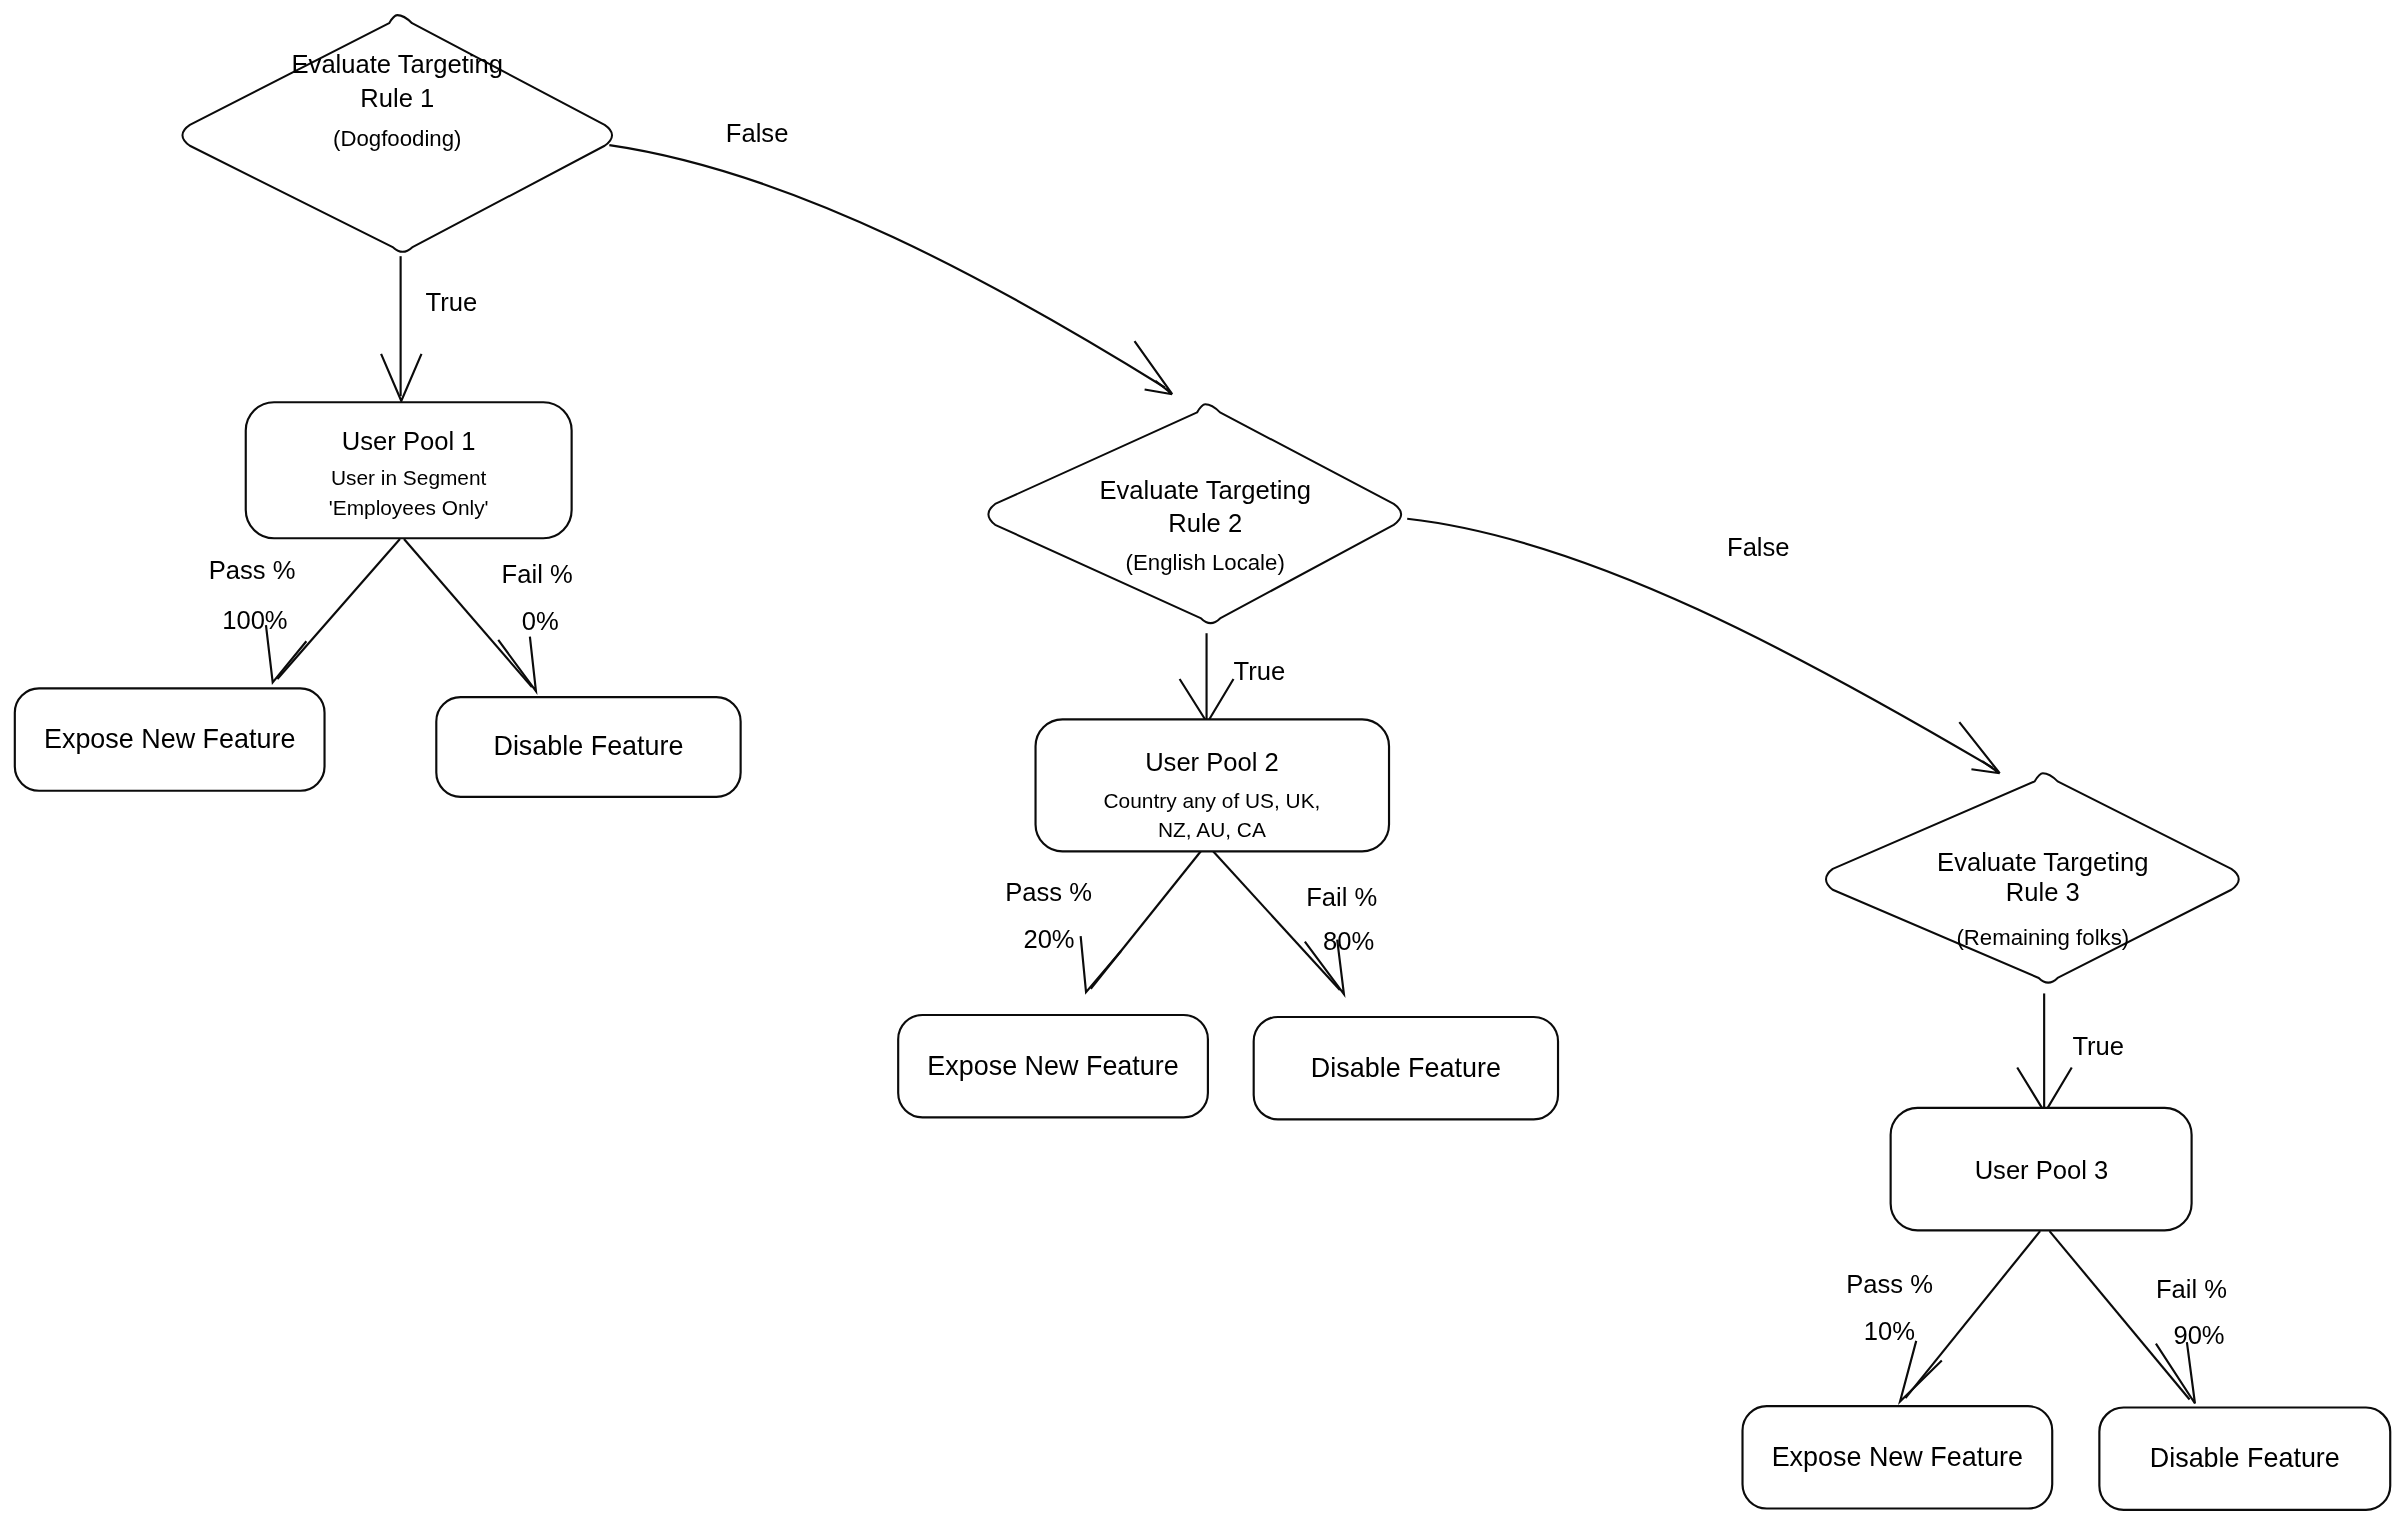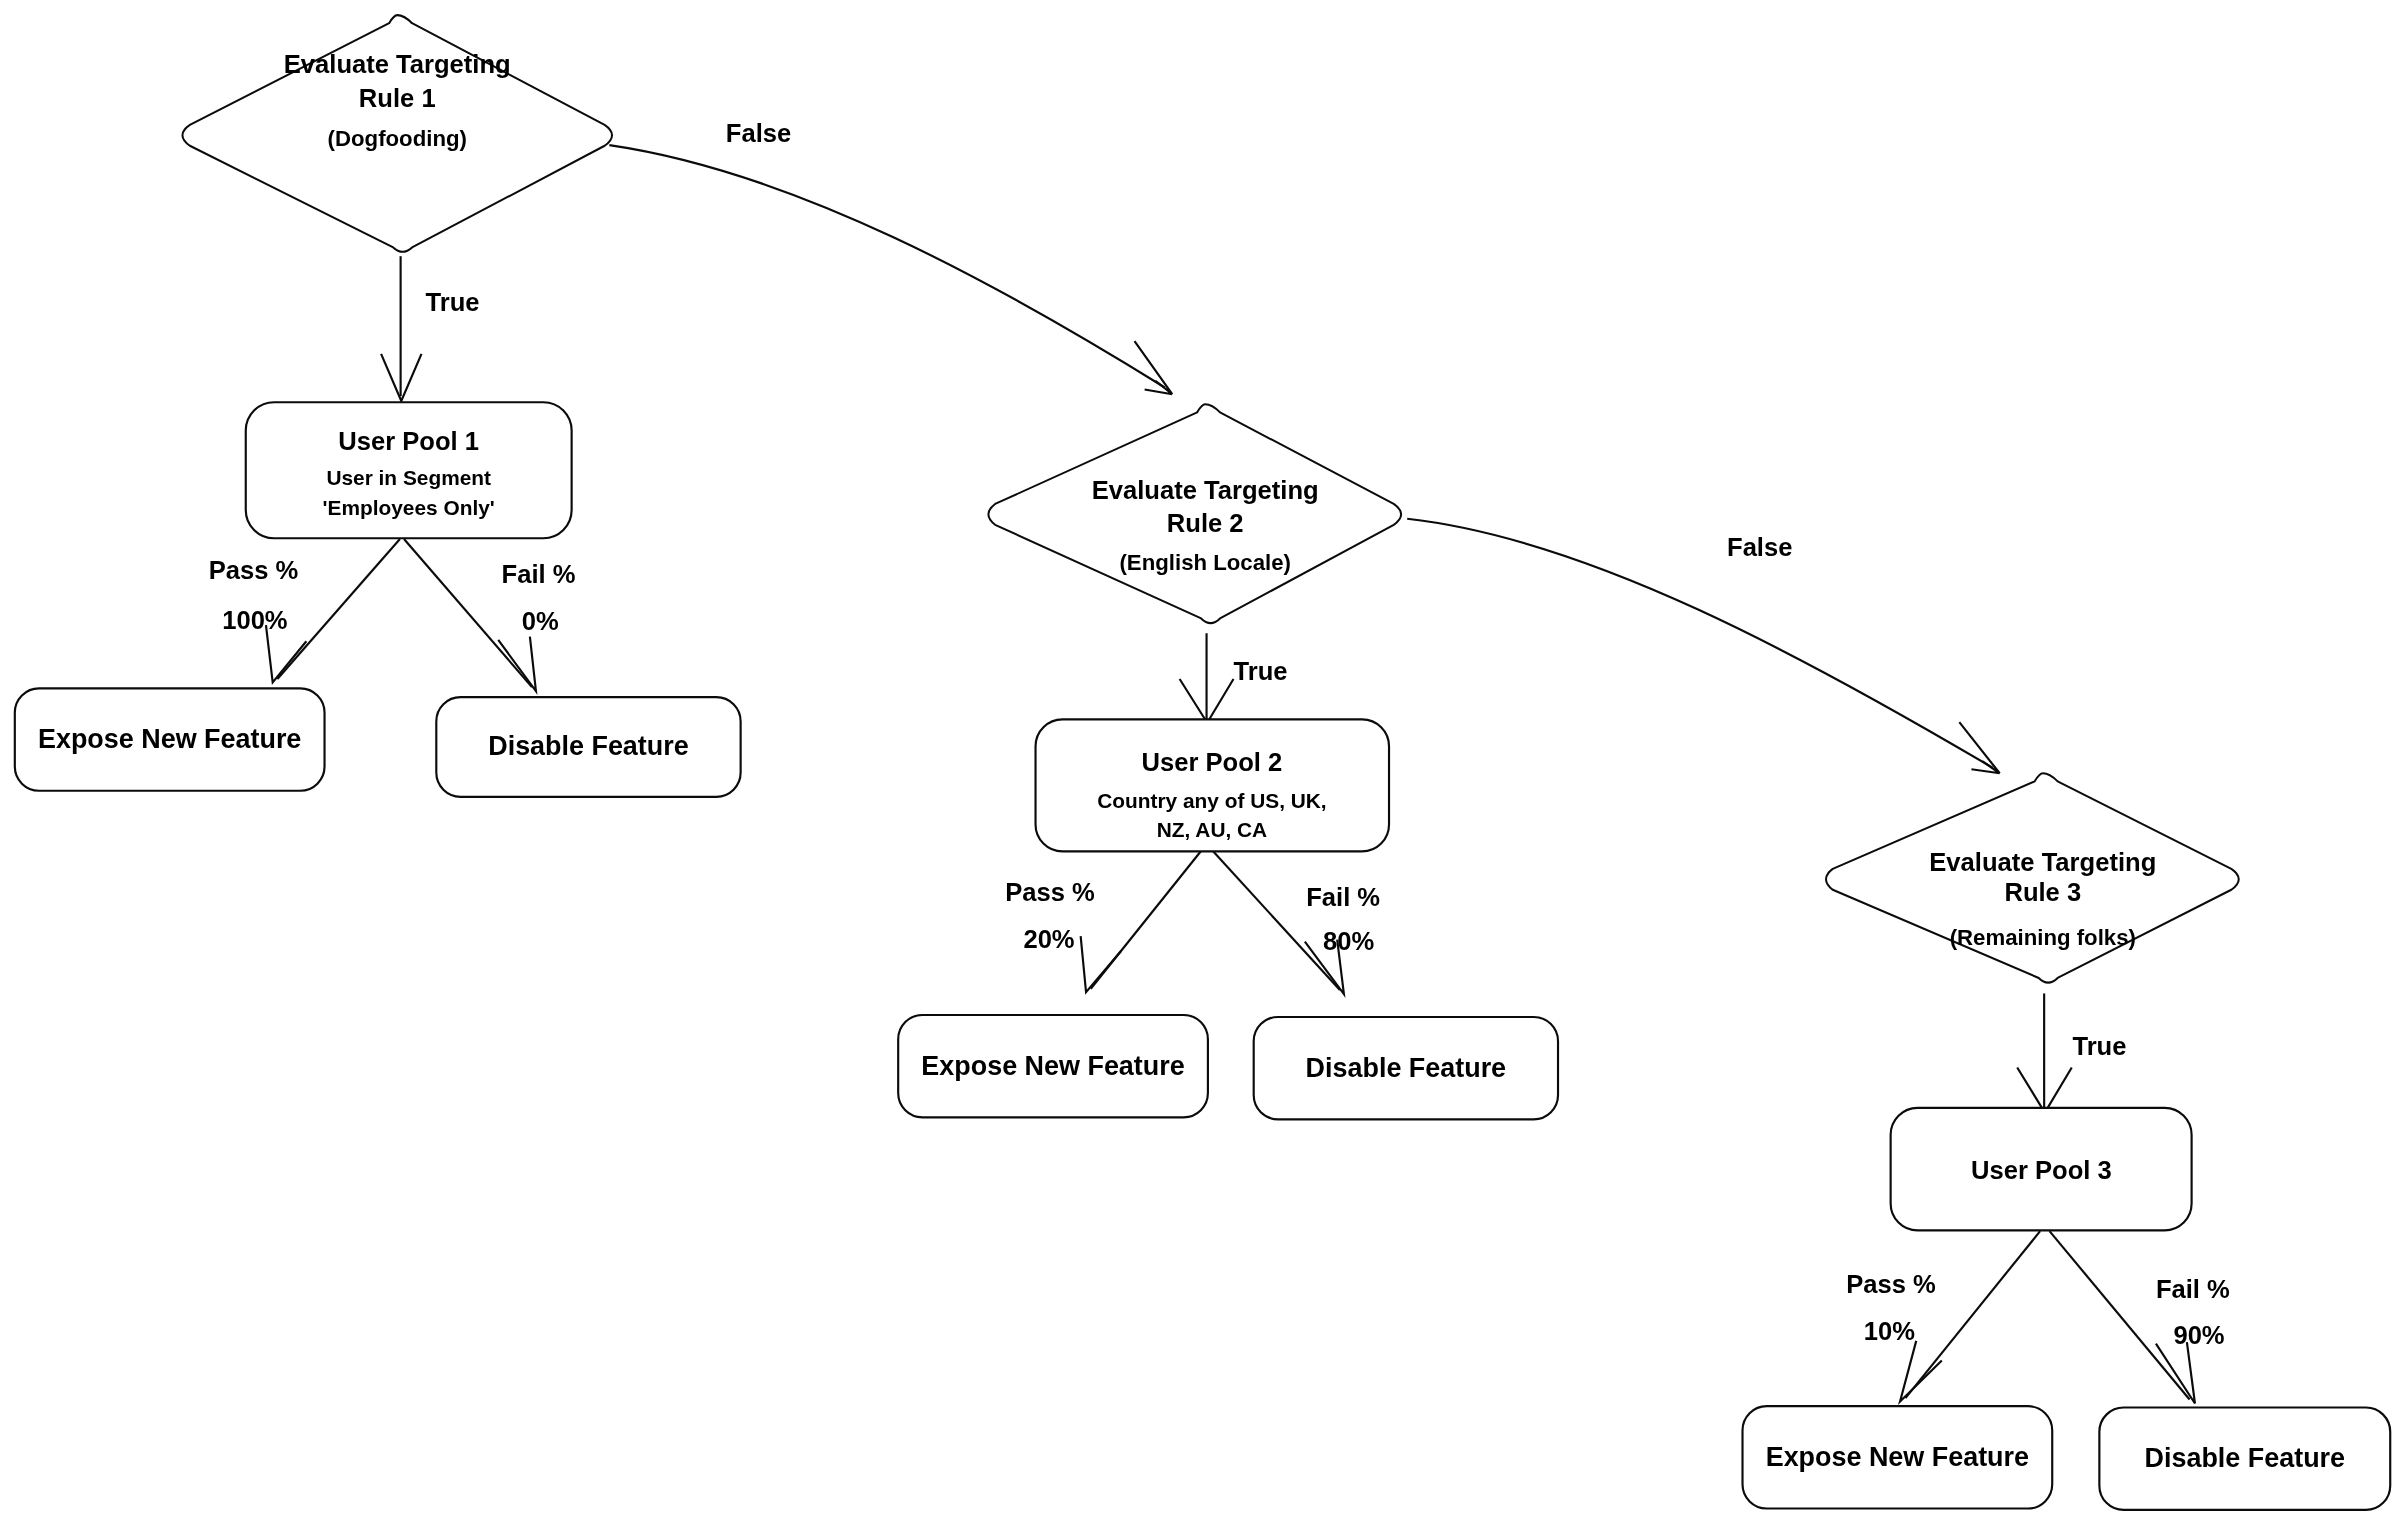--- a/index.html
+++ b/index.html
@@ -12,21 +12,20 @@
     width: 2401px;
     height: 1525px;
     font-family: "Liberation Sans", sans-serif;
     overflow: hidden;
   }
   #flow-root {
     position: relative;
     width: 2401px;
     height: 1525px;
     background: #ffffff;
-    font-weight: bold;
   }
   svg#flow-svg {
     position: absolute;
     top: 0;
     left: 0;
     width: 2401px;
     height: 1525px;
     display: block;
   }
   .shape-outline {

